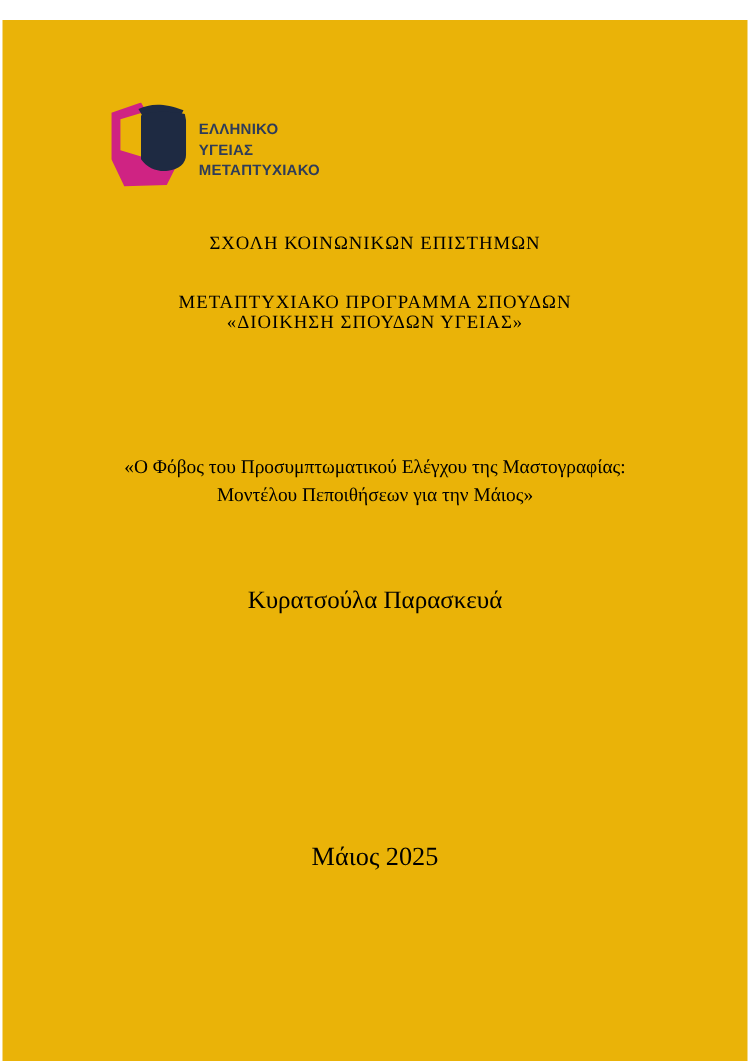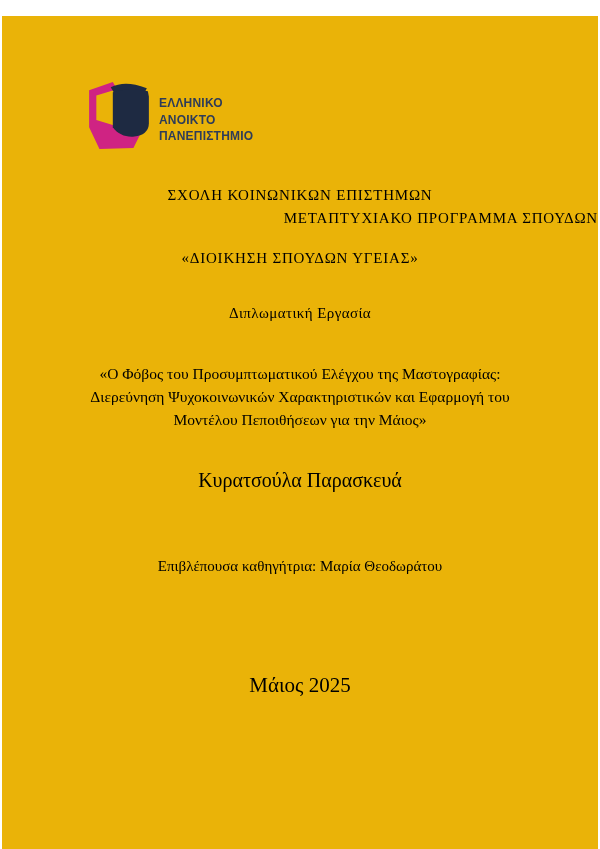--- a/index.html
+++ b/index.html
@@ -44,21 +44,21 @@
     left: 0;
     right: 0;
     text-align: center;
     line-height: 1.25;
   }
   .caps {
     font-size: 15px;
     letter-spacing: 0.8px;
   }
   .school       { top: 170px; font-family: Liberation Serif, serif; }
-  .program      { top: 193px; text-align: right; }
+  .program      { top: 217px; }
   .programTitle { top: 233px; }
   .thesisType   { top: 288px; font-size: 15px; letter-spacing: 0.4px; }
   .titleBlock   { top: 346px; font-size: 15.5px; font-weight: 400; line-height: 23px; }
   .author       { top: 452px; font-size: 20px; }
   .supervisor   { top: 541px; font-size: 15px; }
   .date         { top: 656px; font-size: 21px; }
 </style>
 </head>
 <body>
 
@@ -68,34 +68,31 @@
     <svg class="logo-mark" viewBox="0 0 58 66" xmlns="http://www.w3.org/2000/svg">
 
       <path d="M0,8 L23,0 L27,7 L7,13 L7,37 L50,50 L43,64 L10,65 L0,44 Z" fill="#cf2383"></path>
 
       <path d="M21,5 C30,1 40,0 56,6 L53,12 L25,12 Z" fill="#1e2a42"></path>
 
       <path d="M23,10 C30,7 45,6 57,9 L58,14 L58,40 C58,48 52,52 44,53 C36,54 28,51 23,44 Z" fill="#1e2a42"></path>
     </svg>
     <div class="logo-text">
       <div>ΕΛΛΗΝΙΚΟ</div>
-      <div>ΑΝΟΙΚΤΟ</div>
-      <div>ΠΑΝΕΠΙΣΤΗΜΙΟ</div>
+      <div>ΥΓΕΙΑΣ</div>
+      <div>ΜΕΤΑΠΤΥΧΙΑΚΟ</div>
     </div>
   </div>
 
   <div class="cline caps school">ΣΧΟΛΗ ΚΟΙΝΩΝΙΚΩΝ ΕΠΙΣΤΗΜΩΝ</div>
   <div class="cline caps program">ΜΕΤΑΠΤΥΧΙΑΚΟ ΠΡΟΓΡΑΜΜΑ ΣΠΟΥΔΩΝ</div>
   <div class="cline caps programTitle">«ΔΙΟΙΚΗΣΗ ΣΠΟΥΔΩΝ ΥΓΕΙΑΣ»</div>
 
-  <div class="cline thesisType">Διπλωματική Εργασία</div>
 
   <div class="cline titleBlock">
     <div>«Ο Φόβος του Προσυμπτωματικού Ελέγχου της Μαστογραφίας:</div>
-    <div>Διερεύνηση Ψυχοκοινωνικών Χαρακτηριστικών και Εφαρμογή του</div>
     <div>Μοντέλου Πεποιθήσεων για την Μάιος»</div>
   </div>
 
   <div class="cline author">Κυρατσούλα Παρασκευά</div>
-  <div class="cline supervisor">Επιβλέπουσα καθηγήτρια: Μαρία Θεοδωράτου</div>
   <div class="cline date">Μάιος 2025</div>
 
 </div>
 
 </body></html>

